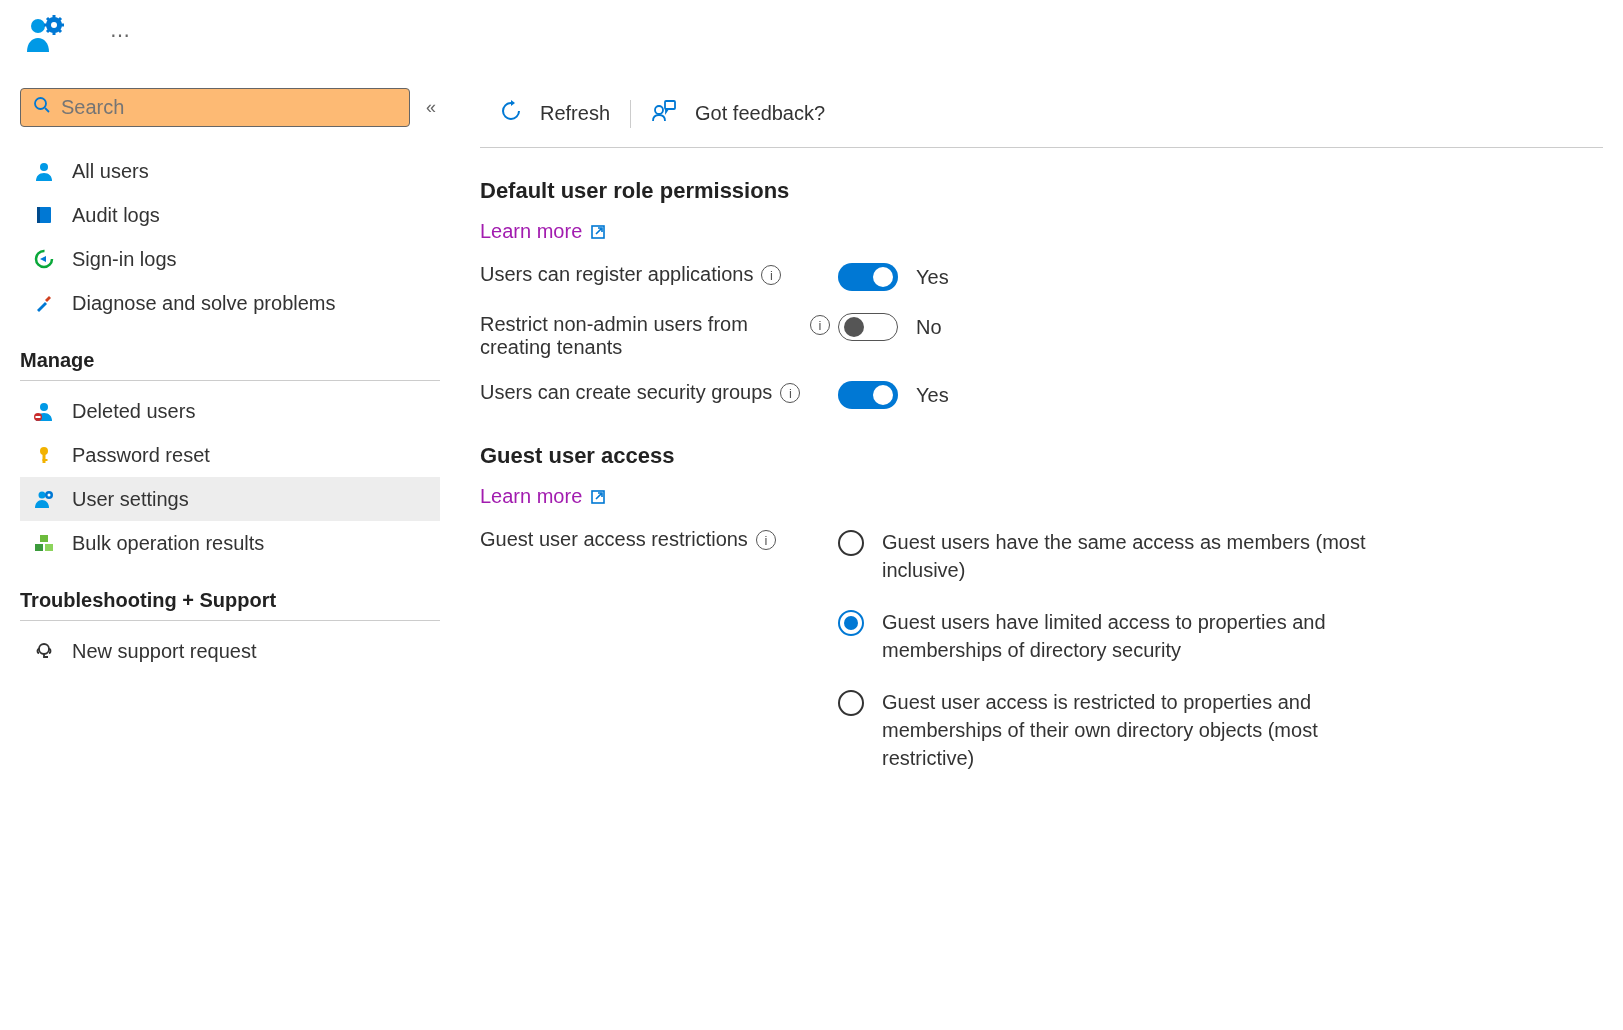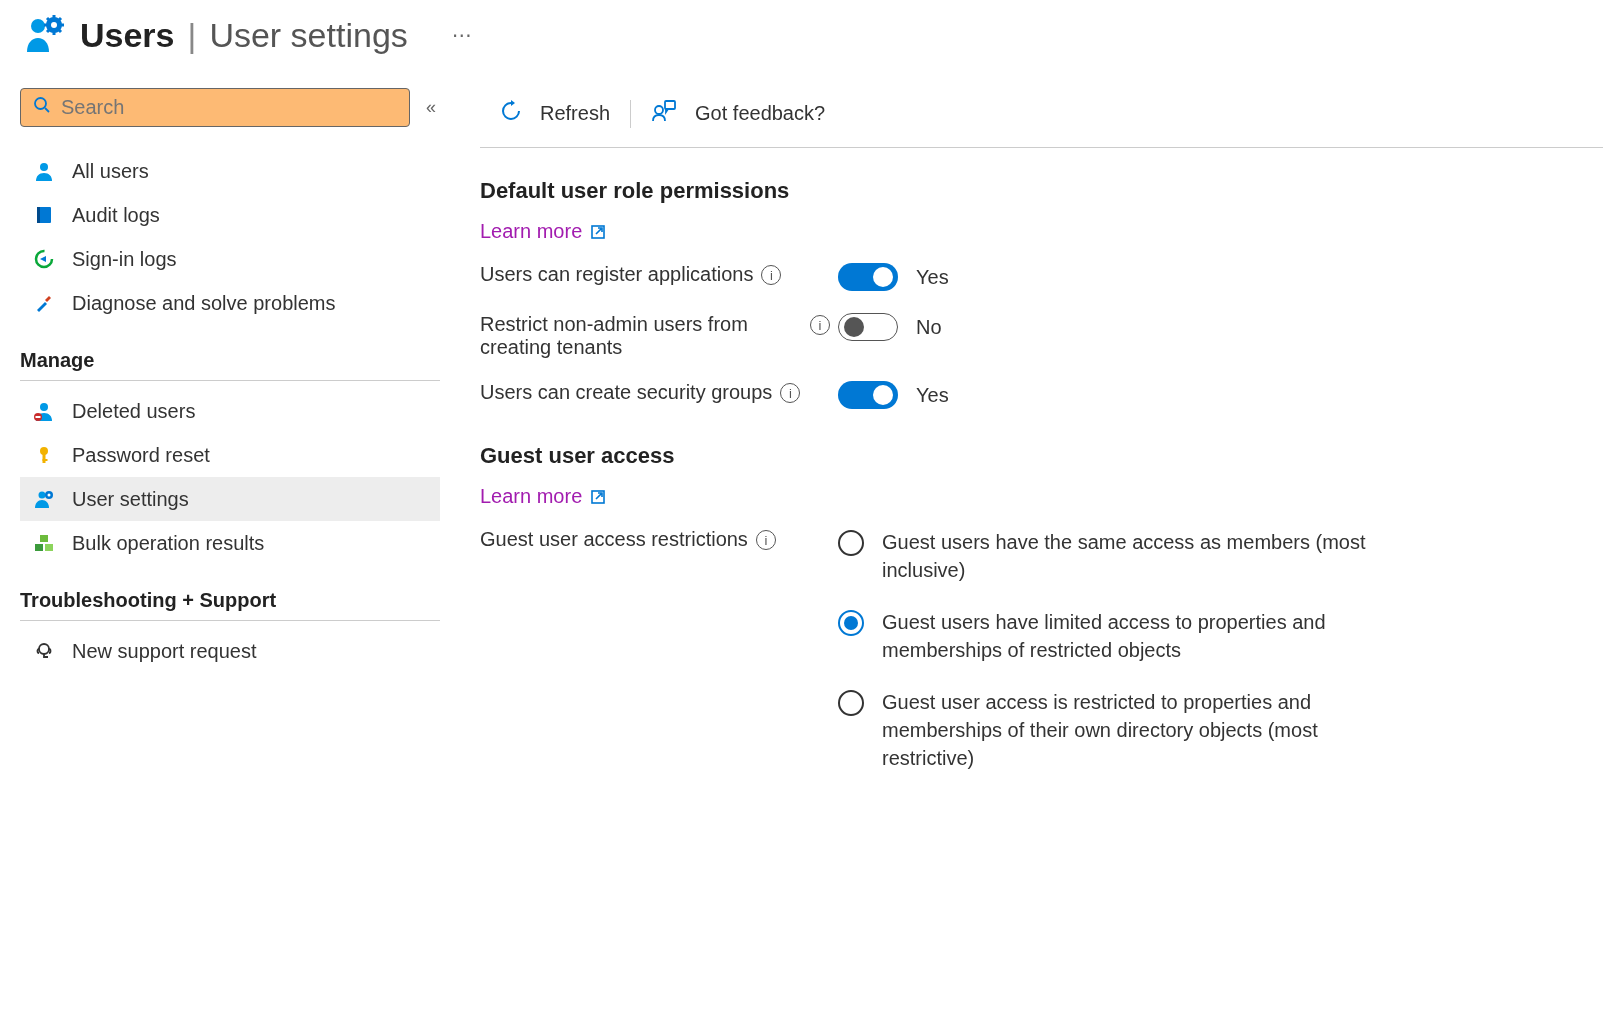--- a/index.html
+++ b/index.html
@@ -81,25 +81,20 @@
             <line x1="34" y1="20" x2="34" y2="23"></line>
             <line x1="24" y1="13" x2="27" y2="13"></line>
             <line x1="41" y1="13" x2="44" y2="13"></line>
             <line x1="27" y1="6" x2="29" y2="8"></line>
             <line x1="39" y1="18" x2="41" y2="20"></line>
             <line x1="41" y1="6" x2="39" y2="8"></line>
             <line x1="29" y1="18" x2="27" y2="20"></line>
           </g>
       </svg>
     </span>
-    <div>
-      <span class="page-title-bold">Users</span>
-      <span class="page-title-sep">|</span>
-      <span class="page-title-thin">User settings</span>
-    </div>
     <span class="more-dots">⋯</span>
   </div>
 
   <div class="layout">
 
     <aside class="sidebar">
       <div class="search-row">
         <div class="search-box">
           <span>
             <svg width="18" height="18" viewBox="0 0 18 18">
@@ -304,21 +299,21 @@
           </div>
           <div class="guest-options-col">
             <div class="radio-block">
               <span class="radio"></span>
               <span class="radio-text">Guest users have the same access as members (most inclusive)</span>
             </div>
             <div class="radio-block">
               <span class="radio selected">
                   <span class="dot"></span>
                 </span>
-              <span class="radio-text">Guest users have limited access to properties and memberships of restricted objects</span>
+              <span class="radio-text">Guest users have limited access to properties and memberships of directory security</span>
             </div>
             <div class="radio-block">
               <span class="radio"></span>
               <span class="radio-text">Guest user access is restricted to properties and memberships of their own directory objects (most restrictive)</span>
             </div>
           </div>
         </div>
       </section>
 
     </main>

